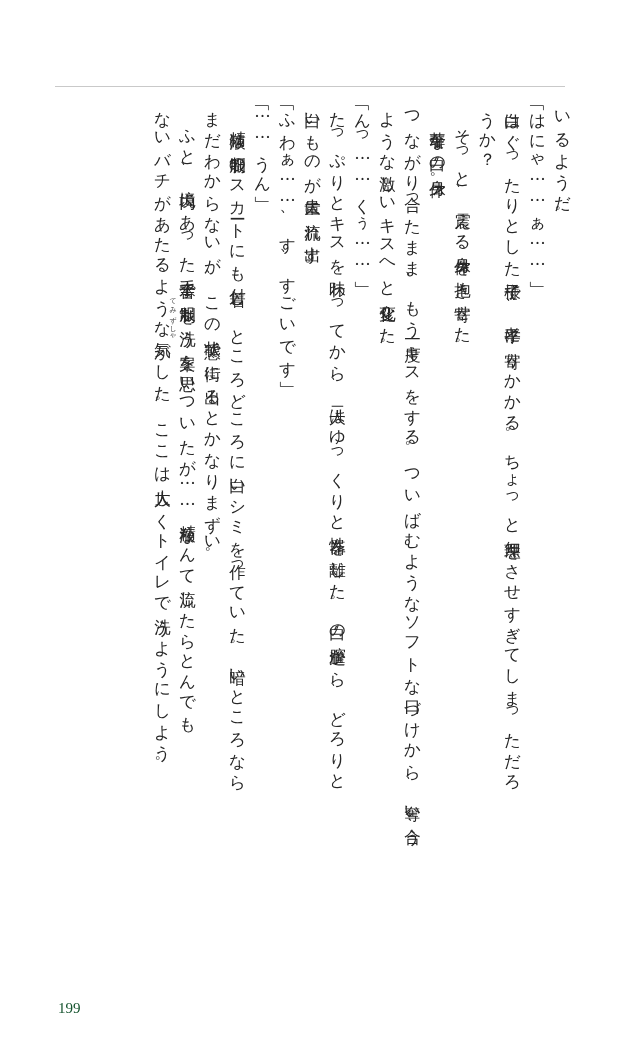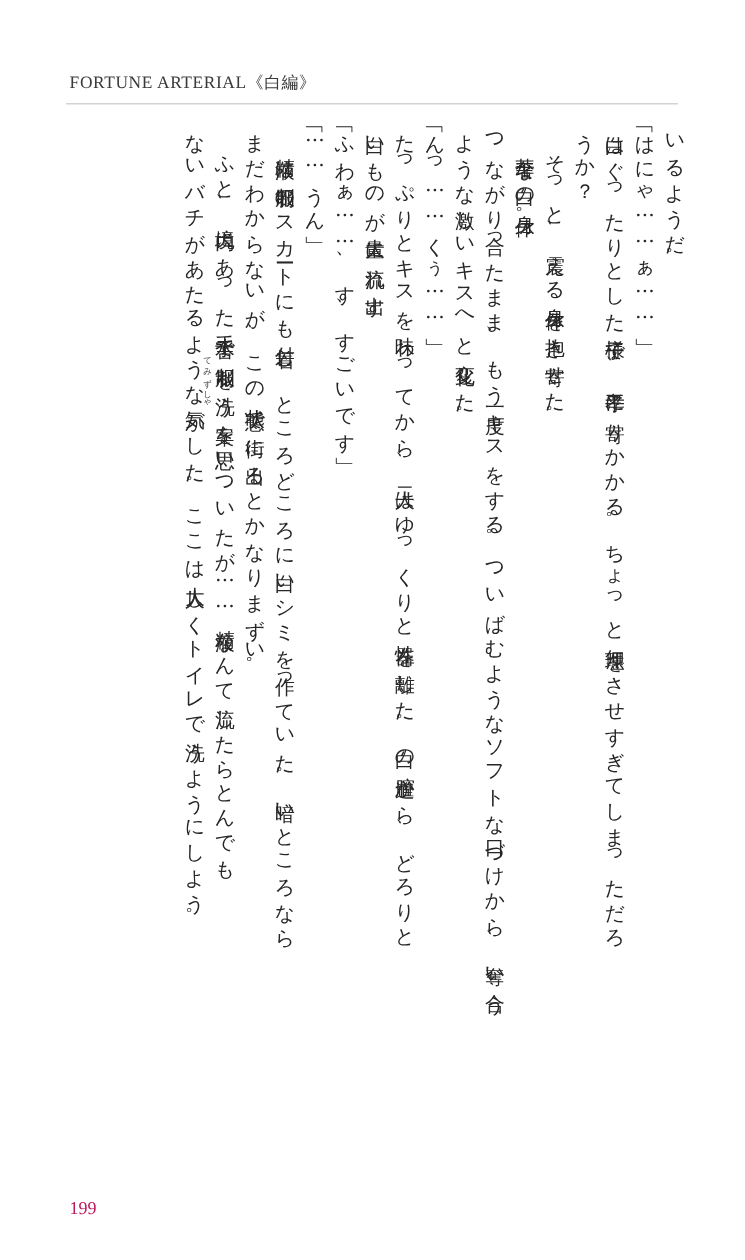--- a/index.html
+++ b/index.html
@@ -99,31 +99,28 @@
     white-space: pre;
   }
 
   
   .folio {
     position: absolute;
     left: 58px;
     top: 1000px;
     font-family: "Liberation Serif", "DejaVu Serif", serif;
     font-size: 15px;
-    color: #be185d;
+    color: #14532d;
   }
 </style>
 </head>
 <body>
 
 <div class="page">
 
-  <div class="header">
-    <span class="hdr-latin">FORTUNE ARTERIAL</span><span class="hdr-jp">《白編》</span>
-  </div>
   <div class="header-rule"></div>
 
   <div class="body-area" id="body-area">
       <div class="vline">いるようだ。</div>
       <div class="vline">「はにゃ……ぁ……」</div>
       <div class="vline">白はぐったりとした様子で、孝平に寄りかかる。ちょっと無理をさせすぎてしまっただろ</div>
       <div class="vline">うか？</div>
       <div class="vline indent">そっと、震える身体を抱き寄せた。</div>
       <div class="vline indent">華奢な白の身体。</div>
       <div class="vline">つながり合ったまま、もう一度キスをする。ついばむようなソフトな口づけから、奪い合う</div>

